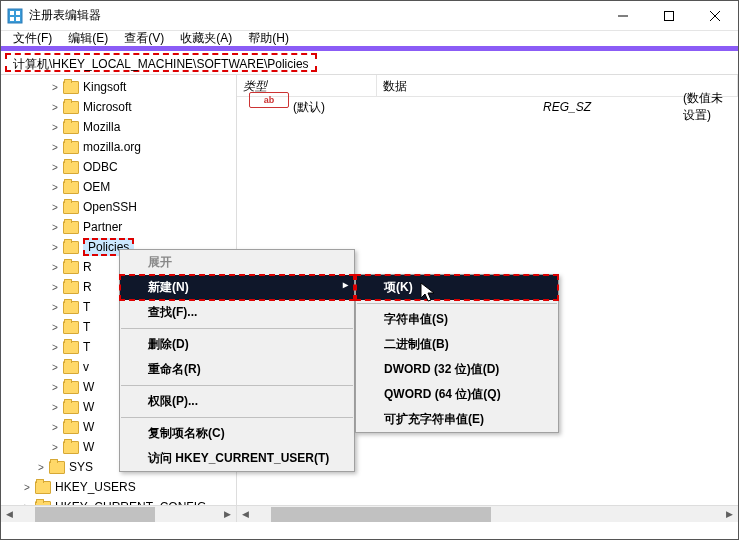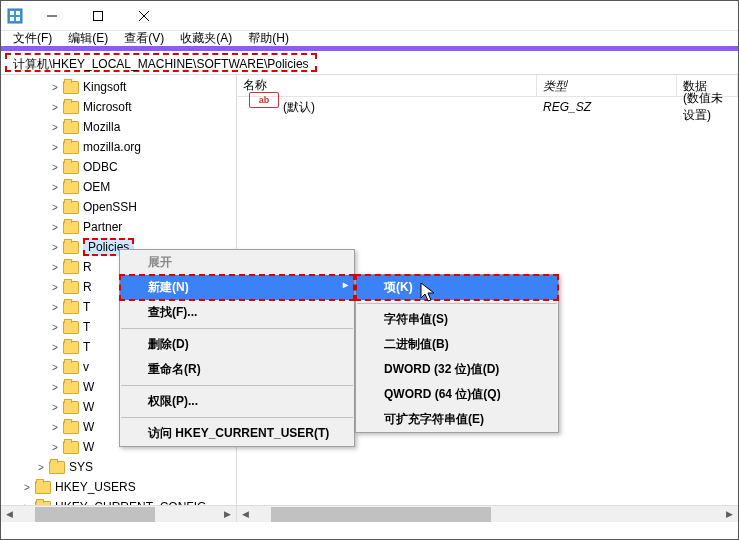--- a/index.html
+++ b/index.html
@@ -31,31 +31,31 @@
 .toggle { width: 12px; height: 12px; margin-right: 2px; display: inline-flex; align-items: center; justify-content: center; color: #555; font-size: 10px; }
 .folder { width: 16px; height: 13px; background: #ffd868; border: 1px solid #d6a835; border-radius: 1px; margin-right: 4px; position: relative; flex-shrink: 0; }
 .folder::before { content: ""; position: absolute; top: -3px; left: 0; width: 6px; height: 3px; background: #ffd868; border: 1px solid #d6a835; border-bottom: none; border-radius: 1px 1px 0 0; }
 .row.highlight-dashed .label { border: 2px dashed #d00; padding: 0 3px; background: #cce8ff; }
 
 
 .list-header { display: flex; height: 22px; border-bottom: 1px solid #e5e5e5; }
 .list-header .col { padding: 3px 6px; border-right: 1px solid #e5e5e5; }
 .list-row { display: flex; align-items: center; height: 20px; }
 .list-row .cell { padding: 2px 6px; }
-.ab-icon { width: 30px; height: 16px; margin: 0 4px 15px 6px; border: 1px solid #c33; border-radius: 2px; display: inline-flex; align-items: center; justify-content: center; font-size: 9px; color: #c33; font-weight: bold; }
+.ab-icon { width: 40px; height: 16px; margin: 0 4px 15px 6px; border: 1px solid #c33; border-radius: 2px; display: inline-flex; align-items: center; justify-content: center; font-size: 9px; color: #c33; font-weight: bold; }
 .c-name { width: 300px; display: flex; align-items: center; }
 .c-type { width: 140px; font-style: italic; }
 .c-data { flex: 1; }
 
 
 .ctx { position: absolute; background: #f0f0f0; border: 1px solid #a0a0a0; box-shadow: 2px 2px 4px rgba(0,0,0,0.25); z-index: 100; }
 .ctx-item { padding: 4px 20px 4px 28px; white-space: nowrap; position: relative; font-weight: bold; }
 .ctx-item.disabled { color: #888; }
 .ctx-item.has-sub::after { content: "▸"; position: absolute; right: 6px; top: 4px; font-size: 10px; }
-.ctx-item.hover-dashed { background: #3b82f6; color: #fff; outline: 2px dashed #d00; outline-offset: -1px; }
+.ctx-item.hover-dashed { background: #0f172a; color: #fff; outline: 2px dashed #d00; outline-offset: -1px; }
 .ctx-sep { height: 1px; background: #c0c0c0; margin: 3px 1px; }
 .ctx1 { left: 118px; top: 248px; width: 236px; }
 .ctx2 { left: 354px; top: 273px; width: 204px; }
 
 
 .hscroll { position: absolute; bottom: 0; left: 0; right: 0; height: 17px; background: #f0f0f0; border-top: 1px solid #ddd; display: flex; align-items: center; }
 .hscroll .thumb { height: 15px; background: #c1c1c1; }
 .hscroll .arrow { width: 17px; height: 17px; display: flex; align-items: center; justify-content: center; color: #606060; font-size: 9px; }
 .sidebar .hscroll .thumb { width: 120px; margin-left: 17px; }
 .content .hscroll .thumb { width: 220px; margin-left: 17px; }
@@ -67,20 +67,21 @@
 <body>
 
 <div class="titlebar">
   <svg class="icon" viewBox="0 0 16 16">
     <rect x="1" y="1" width="14" height="14" fill="#3a9bd8" stroke="#2a7bb8"></rect>
     <rect x="3" y="3" width="4" height="4" fill="#fff"></rect>
       <rect x="9" y="3" width="4" height="4" fill="#fff"></rect>
     <rect x="3" y="9" width="4" height="4" fill="#fff"></rect>
       <rect x="9" y="9" width="4" height="4" fill="#fff"></rect>
   </svg>
+  <span class="title">注册表编辑器</span>
   <div class="win-controls">
     <div class="win-btn">
         <svg width="10" height="10">
           <line x1="0" y1="5" x2="10" y2="5" stroke="#000"></line>
         </svg>
       </div>
     <div class="win-btn">
         <svg width="10" height="10">
           <rect x="0.5" y="0.5" width="9" height="9" fill="none" stroke="#000"></rect>
         </svg>
@@ -223,21 +224,20 @@
     </div>
     <div class="hscroll">
       <span class="arrow">◀</span>
       <div class="thumb"></div>
       <span class="arrow" style="margin-left:auto">▶</span>
     </div>
   </div>
 
   <div class="content">
     <div class="list-header">
-      <div class="col c-name">名称</div>
       <div class="col c-type">类型</div>
       <div class="col c-data">数据</div>
     </div>
     <div class="list-row">
       <div class="cell c-name">
         <span class="ab-icon">ab</span>
         <span>(默认)</span>
       </div>
       <div class="cell c-type">REG_SZ</div>
       <div class="cell c-data">(数值未设置)</div>
@@ -253,20 +253,21 @@
 <div class="ctx ctx1">
   <div class="ctx-item disabled">展开</div>
   <div class="ctx-item has-sub hover-dashed">新建(N)</div>
   <div class="ctx-item">查找(F)...</div>
   <div class="ctx-sep"></div>
   <div class="ctx-item">删除(D)</div>
   <div class="ctx-item">重命名(R)</div>
   <div class="ctx-sep"></div>
   <div class="ctx-item">权限(P)...</div>
   <div class="ctx-sep"></div>
+  <div class="ctx-item">复制项名称(C)</div>
   <div class="ctx-item">访问 HKEY_CURRENT_USER(T)</div>
 </div>
 
 <div class="ctx ctx2">
   <div class="ctx-item hover-dashed">项(K)</div>
   <div class="ctx-sep"></div>
   <div class="ctx-item">字符串值(S)</div>
   <div class="ctx-item">二进制值(B)</div>
   <div class="ctx-item">DWORD (32 位)值(D)</div>
   <div class="ctx-item">QWORD (64 位)值(Q)</div>

